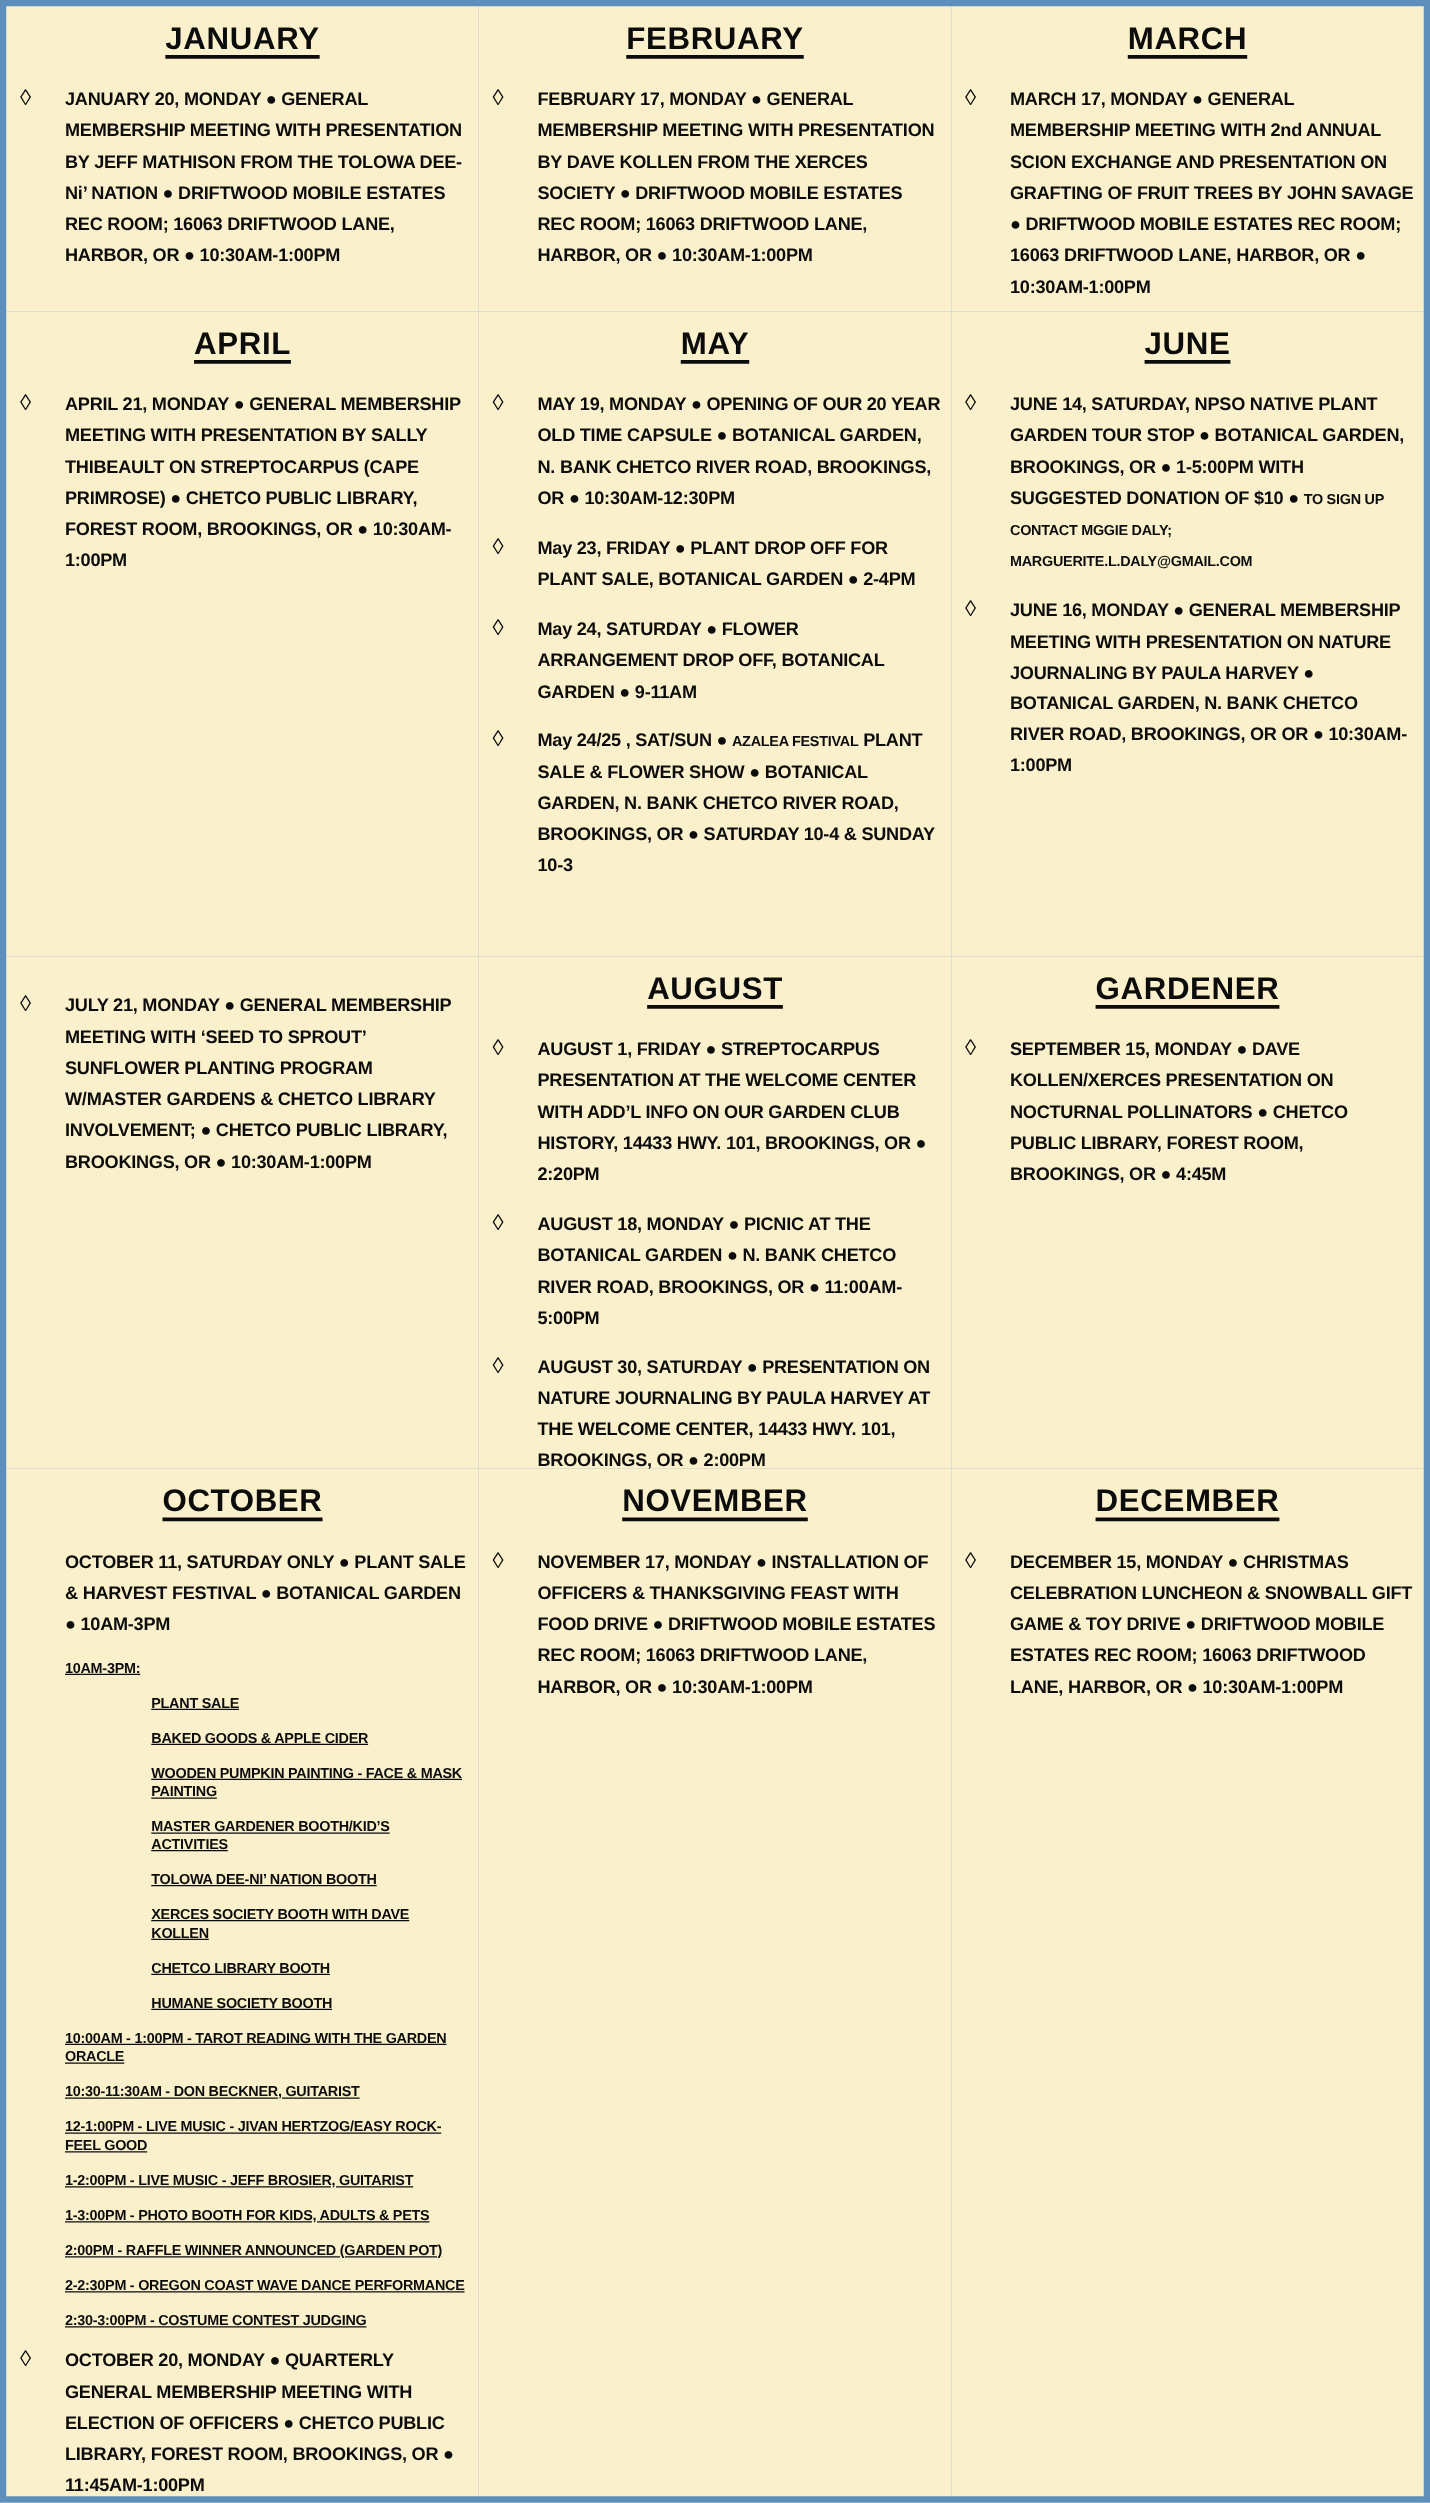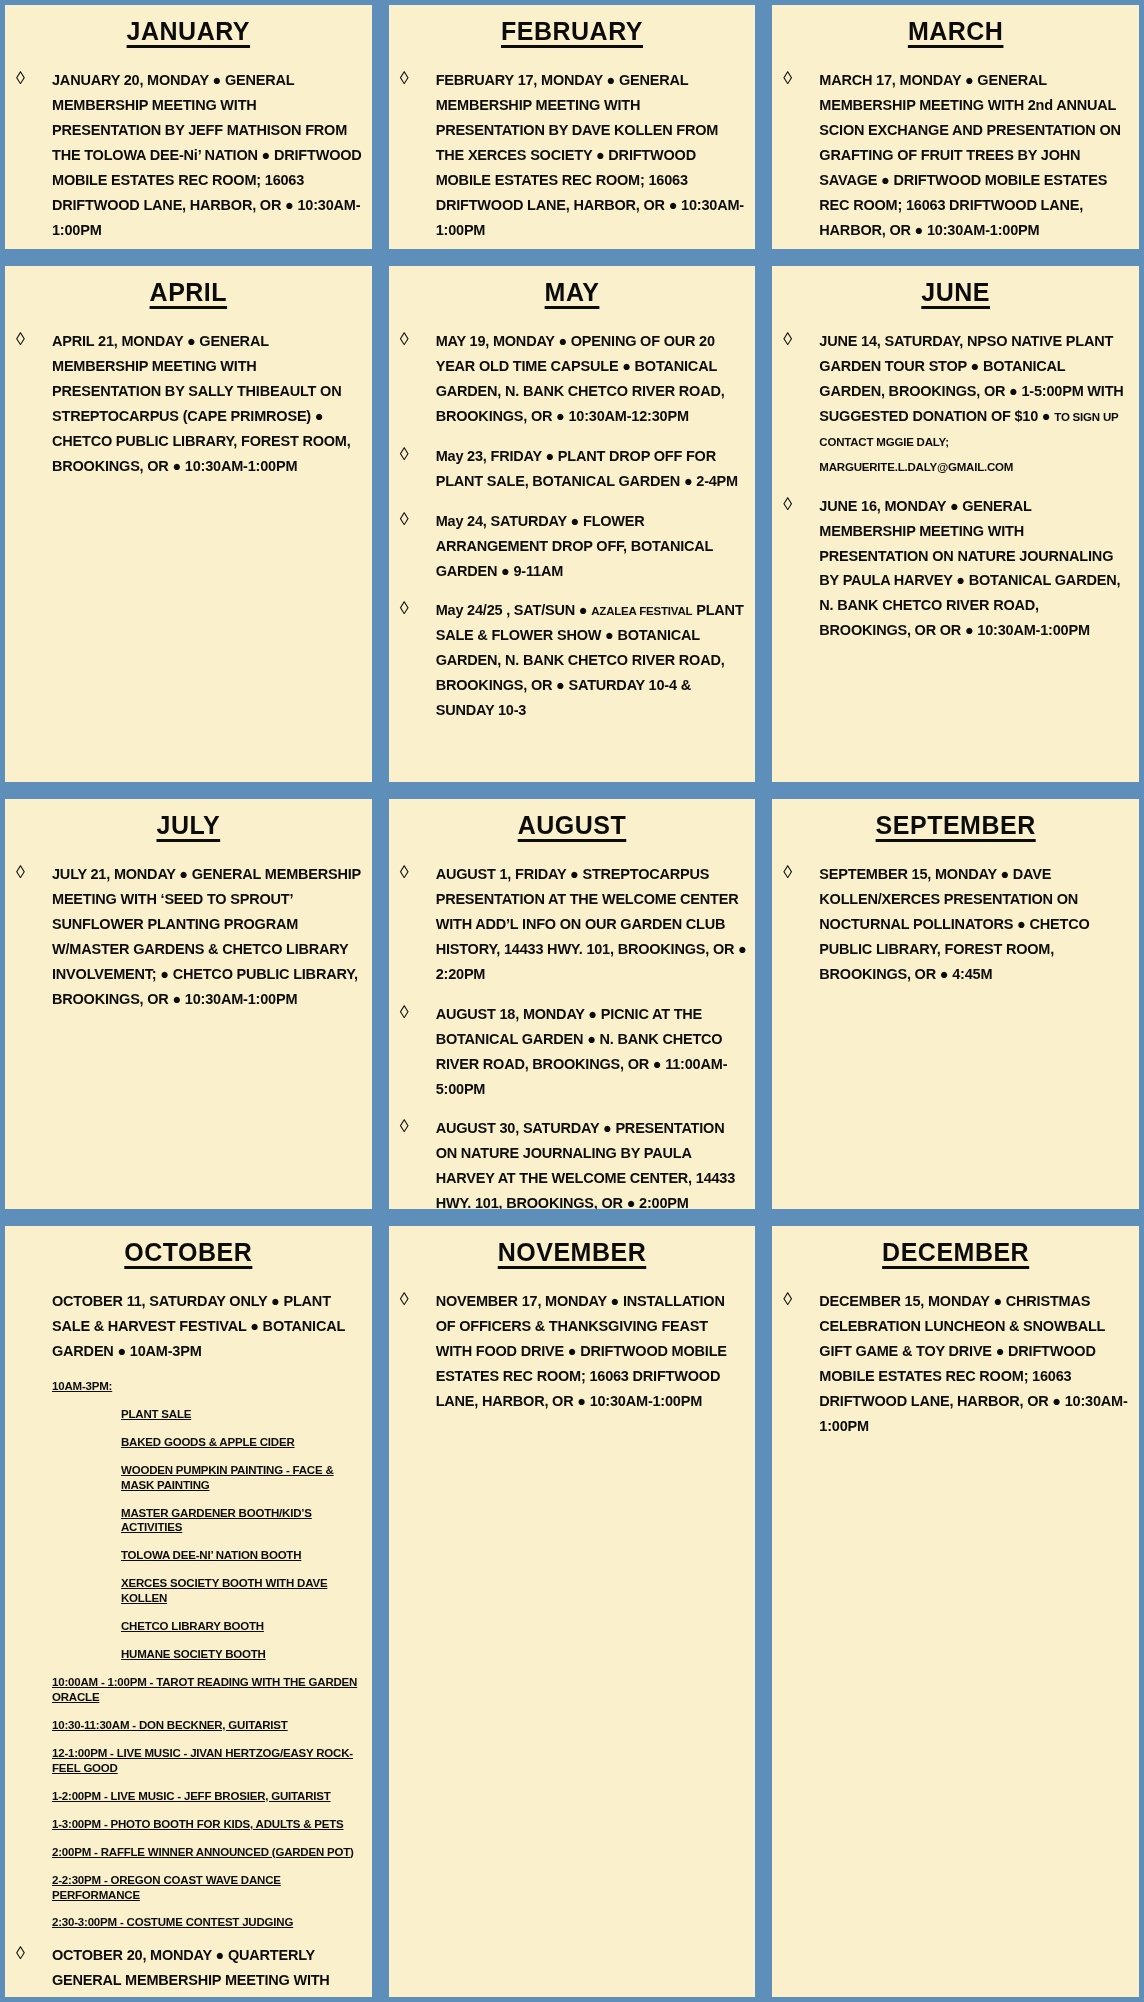--- a/index.html
+++ b/index.html
@@ -2,21 +2,21 @@
 <html><head>
 <meta charset="utf-8">
 <style>
   html,body { margin:0; padding:0; background:#ffffff; }
   .calendar {
     width:1144px; height:2002px; box-sizing:border-box;
     border:5px solid #5E8FBA; background:#5E8FBA;
     display:grid;
     grid-template-columns:1fr 1fr 1fr;
     grid-template-rows:244px 516px 410px 1fr;
-    gap:17px;
+    gap:0;
     font-family:"Liberation Sans", sans-serif;
     color:#0c0c0c;
   }
   .month { background:#FAF1CC; overflow:hidden; padding-top:6px; }
   .month-heading { text-align:center; margin:6px 0 0 0; }
   .month-heading-text{
     font-size:25px; font-weight:bold; letter-spacing:0.5px;
     text-decoration:underline; text-decoration-thickness:3px; text-underline-offset:5px;
   }
   .events { margin-top:22px; }
@@ -93,42 +93,39 @@
     <div class="month-heading">
       <span class="month-heading-text">JUNE</span>
     </div>
     <div class="events">
         <div class="ev"><span class="marker">◊</span><span class="seg">JUNE 14, SATURDAY, NPSO NATIVE PLANT GARDEN TOUR STOP ● BOTANICAL GARDEN, BROOKINGS, OR ● 1-5:00PM WITH SUGGESTED DONATION OF $10 ● </span><span class="seg seg-small">TO SIGN UP CONTACT MGGIE DALY; MARGUERITE.L.DALY@GMAIL.COM</span></div>
         <div class="ev"><span class="marker">◊</span><span class="seg">JUNE 16, MONDAY ● GENERAL MEMBERSHIP MEETING WITH PRESENTATION ON NATURE JOURNALING BY PAULA HARVEY ● BOTANICAL GARDEN, N. BANK CHETCO RIVER ROAD, BROOKINGS, OR OR ● 10:30AM-1:00PM</span></div>
       </div>
   </div>
 
   <div class="month">
-    <div class="month-heading">
-      <span class="month-heading-text">JULY</span>
-    </div>
     <div class="events">
         <div class="ev"><span class="marker">◊</span><span class="seg">JULY 21, MONDAY ● GENERAL MEMBERSHIP MEETING WITH ‘SEED TO SPROUT’ SUNFLOWER PLANTING PROGRAM W/MASTER GARDENS &amp; CHETCO LIBRARY INVOLVEMENT; ● CHETCO PUBLIC LIBRARY, BROOKINGS, OR ● 10:30AM-1:00PM</span></div>
       </div>
   </div>
 
   <div class="month">
     <div class="month-heading">
       <span class="month-heading-text">AUGUST</span>
     </div>
     <div class="events">
         <div class="ev"><span class="marker">◊</span><span class="seg">AUGUST 1, FRIDAY ● STREPTOCARPUS PRESENTATION AT THE WELCOME CENTER WITH ADD’L INFO ON OUR GARDEN CLUB HISTORY, 14433 HWY. 101, BROOKINGS, OR ● 2:20PM</span></div>
         <div class="ev"><span class="marker">◊</span><span class="seg">AUGUST 18, MONDAY ● PICNIC AT THE BOTANICAL GARDEN ● N. BANK CHETCO RIVER ROAD, BROOKINGS, OR ● 11:00AM-5:00PM</span></div>
         <div class="ev"><span class="marker">◊</span><span class="seg">AUGUST 30, SATURDAY ● PRESENTATION ON NATURE JOURNALING BY PAULA HARVEY AT THE WELCOME CENTER, 14433 HWY. 101, BROOKINGS, OR ● 2:00PM</span></div>
       </div>
   </div>
 
   <div class="month">
     <div class="month-heading">
-      <span class="month-heading-text">SEPTEMBER</span>
+      <span class="month-heading-text">GARDENER</span>
     </div>
     <div class="events">
         <div class="ev"><span class="marker">◊</span><span class="seg">SEPTEMBER 15, MONDAY ● DAVE KOLLEN/XERCES PRESENTATION ON NOCTURNAL POLLINATORS ● CHETCO PUBLIC LIBRARY, FOREST ROOM, BROOKINGS, OR ● 4:45M</span></div>
       </div>
   </div>
 
   <div class="month">
     <div class="month-heading">
       <span class="month-heading-text">OCTOBER</span>
     </div>

